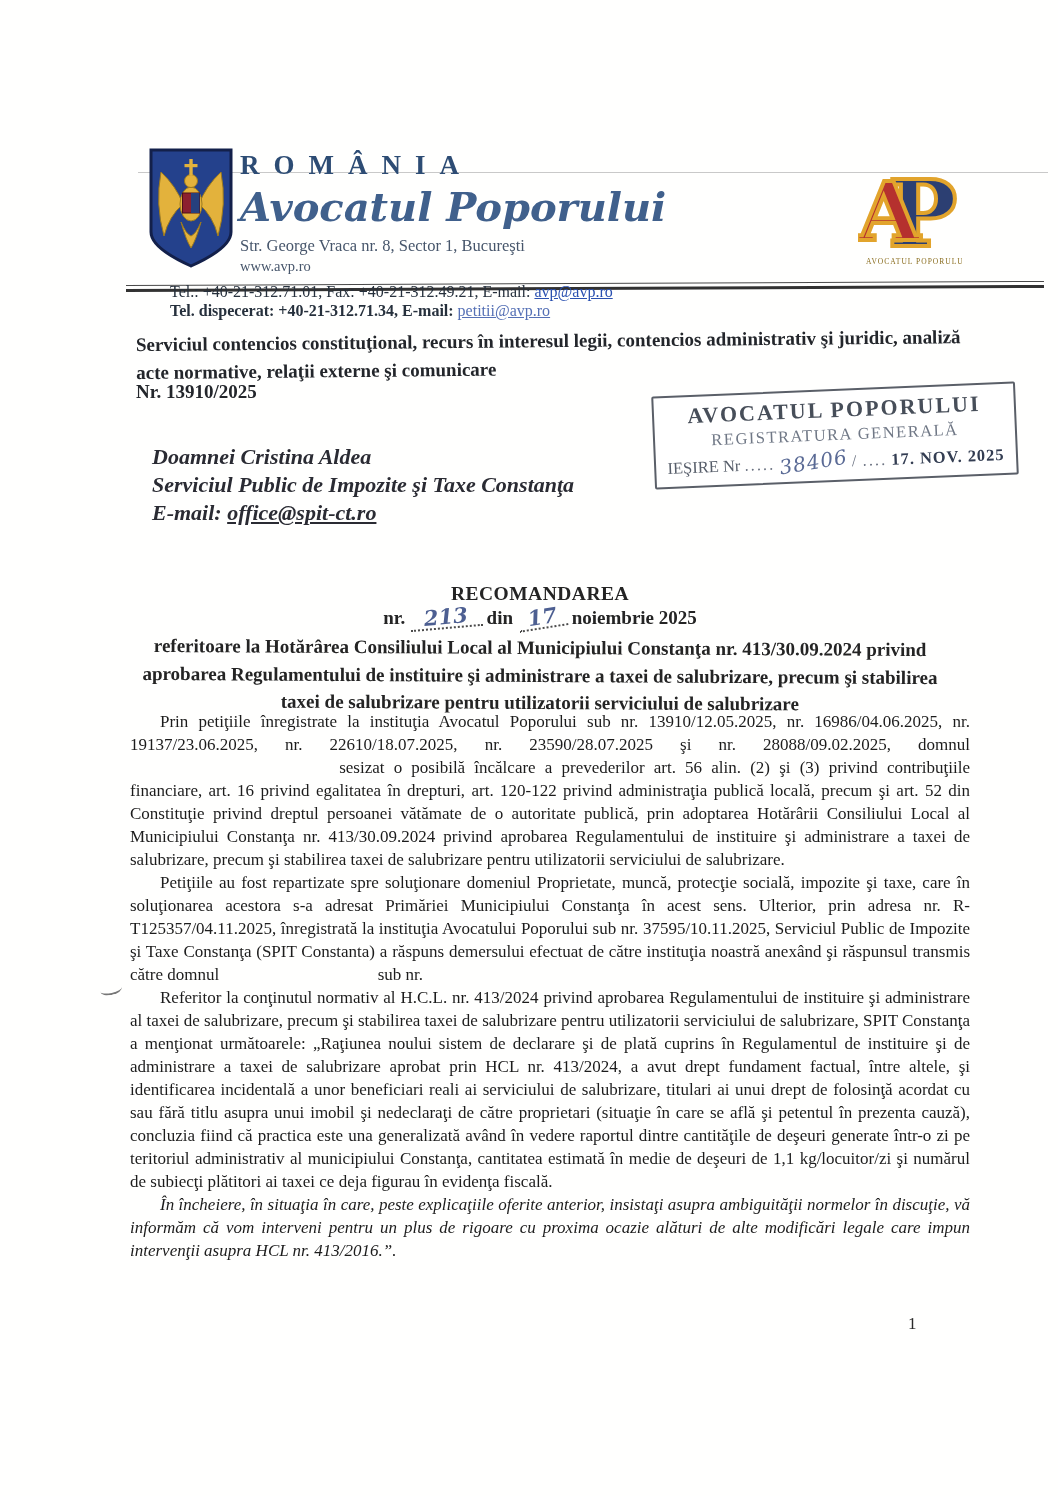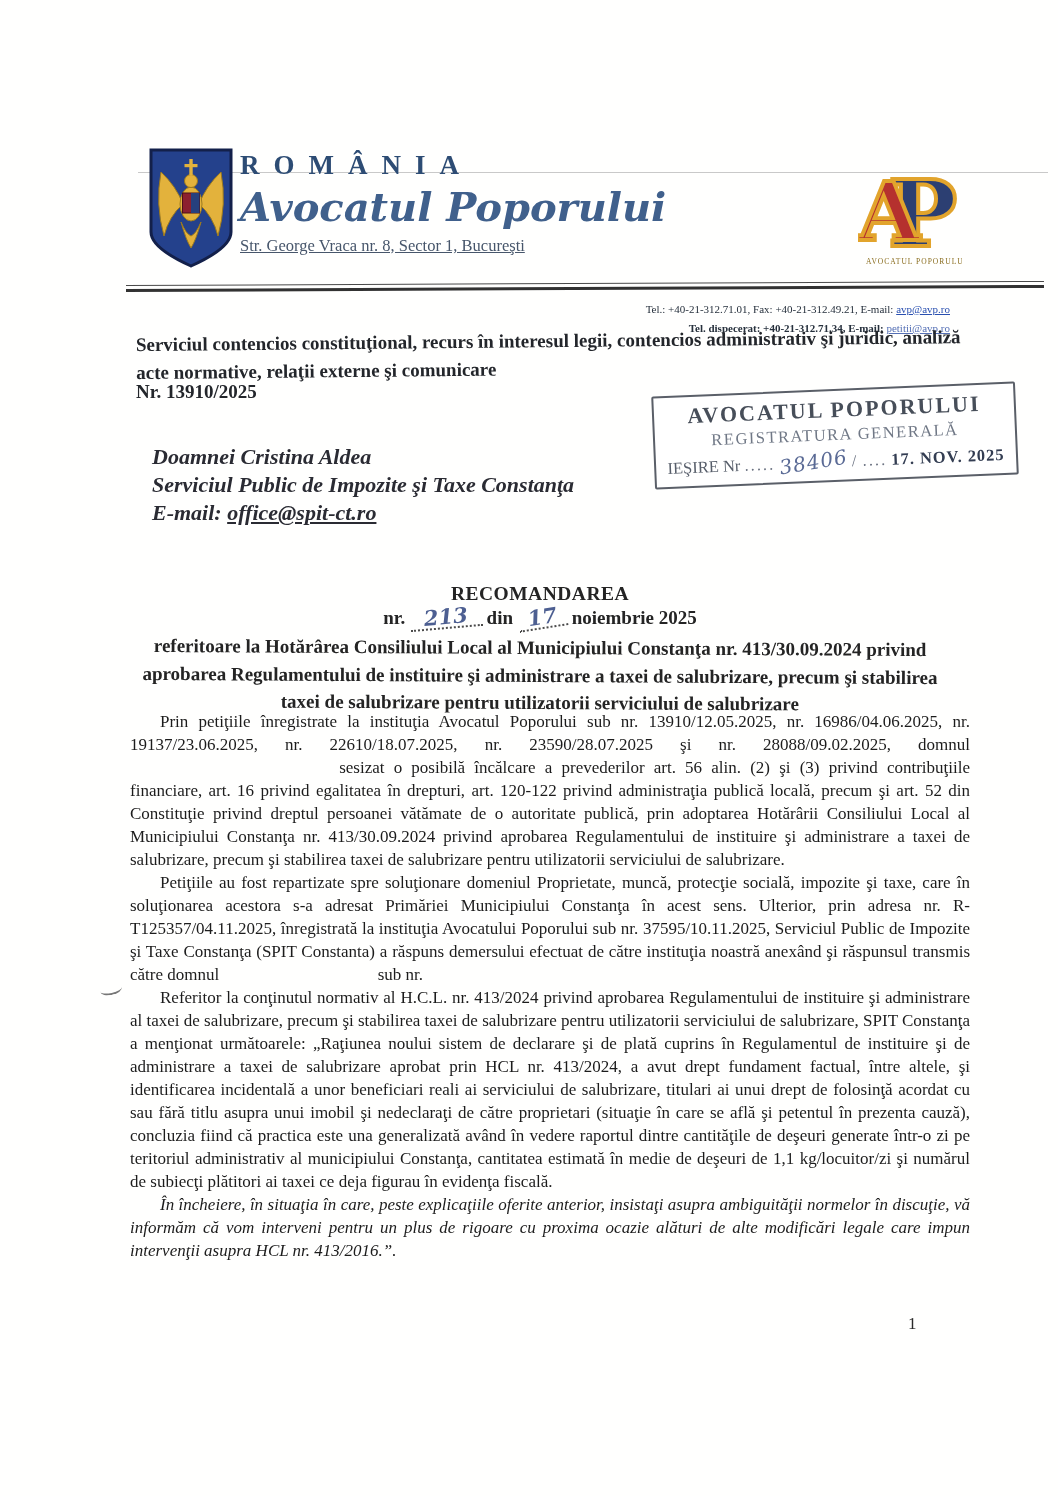--- a/index.html
+++ b/index.html
@@ -8,29 +8,29 @@
     background:#fffffe;overflow:hidden;
     font-family:"Liberation Serif", serif;color:#1d1d1d;
   }
   
   .scan-line-top{position:absolute;left:138px;top:172px;width:910px;height:1px;background:#c9c9c9;}
   .coat-of-arms{position:absolute;left:145px;top:146px;width:92px;height:124px;}
   .ap-logo{position:absolute;left:858px;top:154px;width:104px;height:128px;}
   .header-center{position:absolute;left:240px;top:150px;width:580px;}
   .country{font-size:27px;font-weight:bold;letter-spacing:14px;color:#2d4c74;font-family:"Liberation Serif",serif;}
   .institution{font-size:40px;font-style:italic;font-weight:bold;color:#40608c;font-family:"DejaVu Serif",serif;margin-top:2px;}
-  .addr{font-size:16.5px;color:#47566b;margin-top:6px;text-decoration:underline;}
+  .addr{font-size:16.5px;color:#47566b;margin-top:6px;}
   .website{font-size:14.5px;color:#47566b;margin-top:2px;}
   .rule-heavy{
     position:absolute;left:126px;top:283px;width:918px;height:3px;
     border-top:1.5px solid #4a4a4a;border-bottom:3px solid #323232;
     transform:rotate(-0.25deg);
   }
   
-  .contact{position:absolute;left:170px;top:300px;width:780px;text-align:right;font-size:11px;color:#26303c;line-height:19px;}
+  .contact{position:absolute;left:170px;top:282px;width:780px;text-align:left;font-size:16px;color:#26303c;line-height:19px;}
   .contact .bold{font-weight:bold;}
   a.email-link{color:#2a50b0;text-decoration:underline;cursor:pointer;}
   a.email-link.fuzzy{color:#5570b5;}
   
   .department{
     position:absolute;left:136px;top:327px;width:850px;
     font-size:19px;font-weight:bold;color:#23262b;line-height:28px;
     transform:rotate(-0.55deg);
   }
   .doc-number{position:absolute;left:136px;top:381px;font-size:19px;font-weight:bold;color:#23262b;}
@@ -108,20 +108,21 @@
   <svg class="ap-logo" viewBox="0 0 104 128" aria-hidden="true">
     <text x="30" y="92" font-family="DejaVu Serif, serif" font-weight="bold" font-size="92" fill="#2c3f72" stroke="#e2a42c" stroke-width="4">P</text>
     <text x="0" y="86" font-family="DejaVu Serif, serif" font-weight="bold" font-size="80" fill="#b5312e" stroke="#e2a42c" stroke-width="4">A</text>
     <text x="8" y="110" font-size="7.5" fill="#8a6d1f" letter-spacing="1">AVOCATUL POPORULUI</text>
   </svg>
 
   <div class="header-center">
     <div class="country">ROMÂNIA</div>
     <div class="institution">Avocatul Poporului</div>
     <div class="addr">Str. George Vraca nr. 8, Sector 1, Bucureşti</div>
+    <div class="website">www.avp.ro</div>
   </div>
 
   <div class="rule-heavy"></div>
 
   <div class="contact">
     <div>
       <span>Tel.: +40-21-312.71.01, Fax: +40-21-312.49.21, E-mail: </span><a class="email-link">avp@avp.ro</a>
     </div>
     <div>
       <span class="bold">Tel. dispecerat: +40-21-312.71.34, E-mail: </span><a class="email-link fuzzy">petitii@avp.ro</a>

